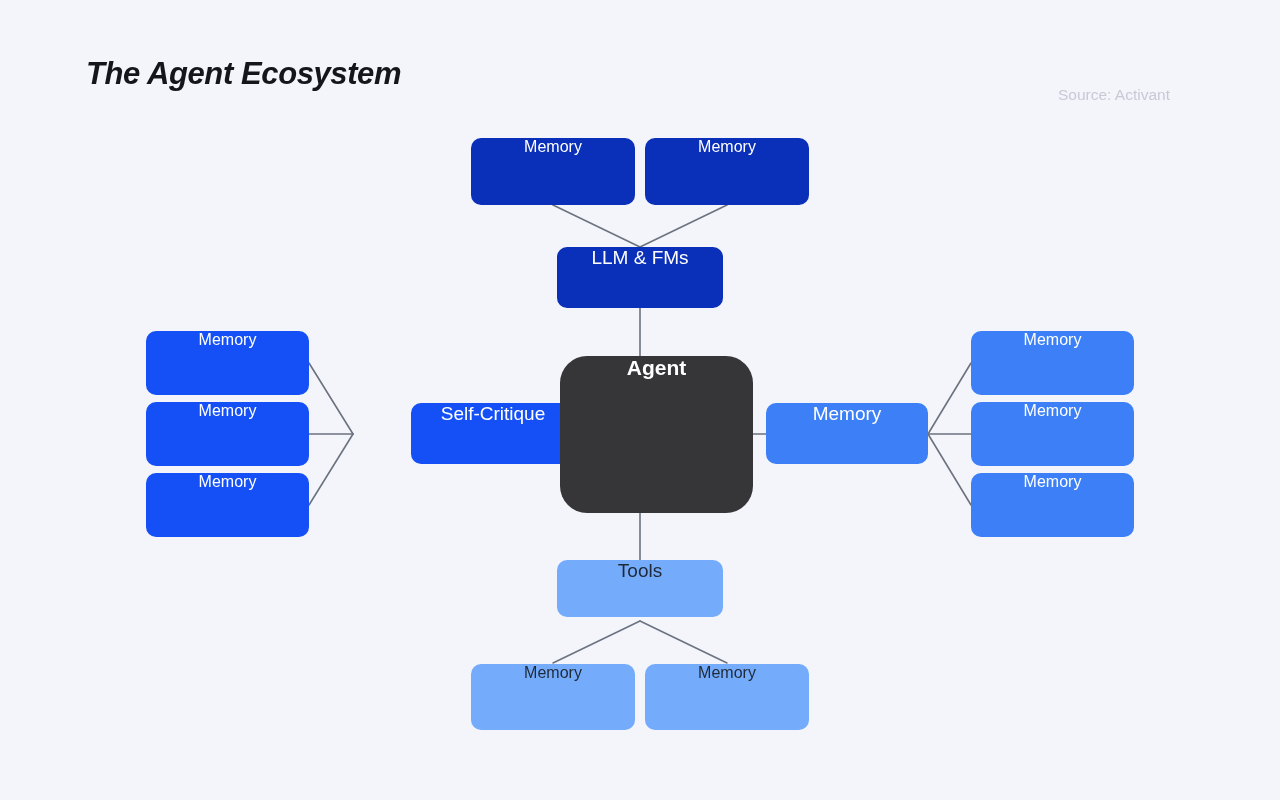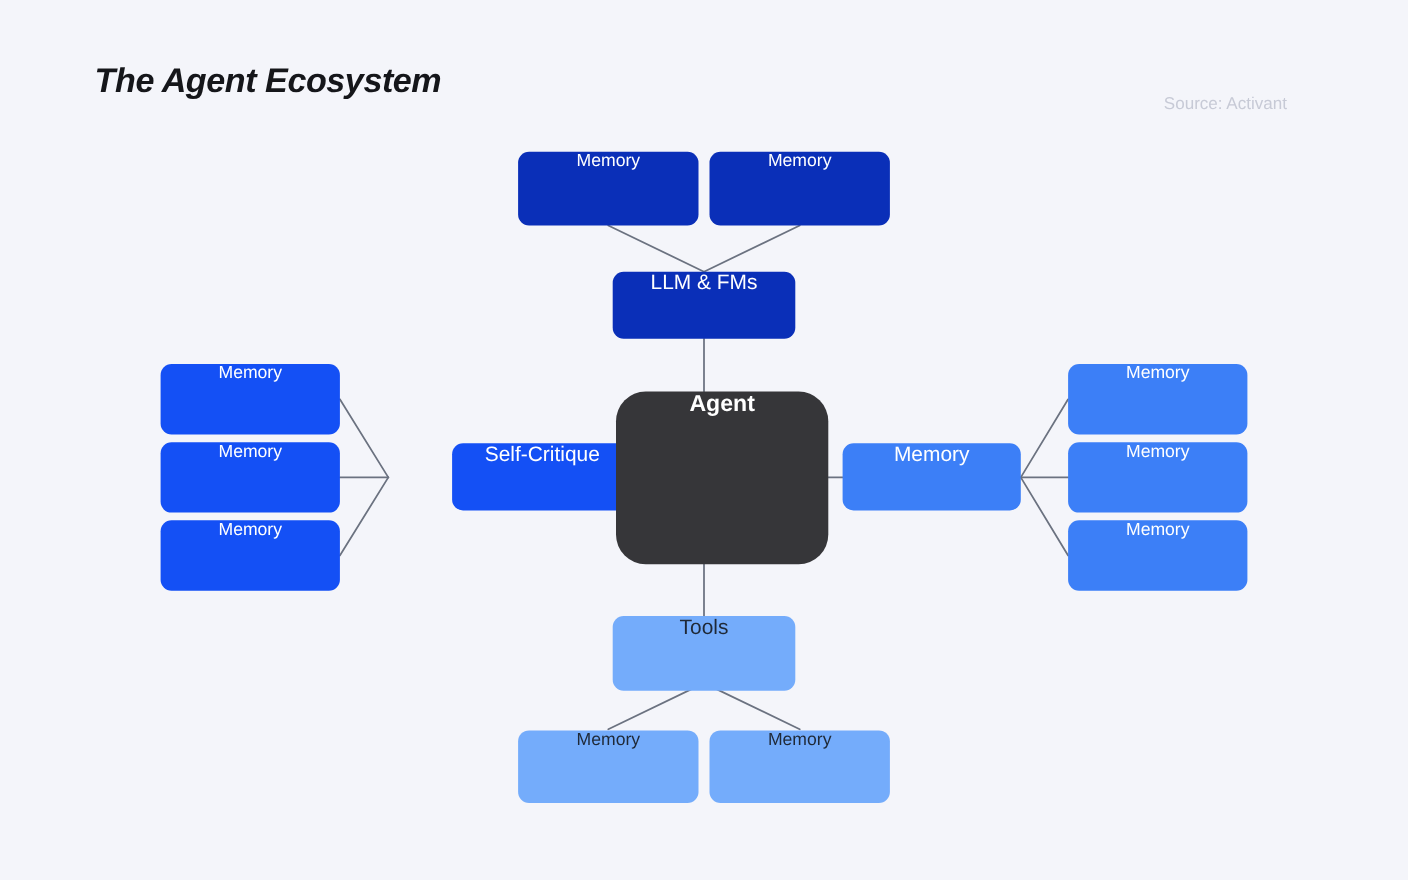--- a/index.html
+++ b/index.html
@@ -155,21 +155,21 @@
   </div>
 
   <div class="node tier-midblue lbl-regular" style="left:971px; top:402px; width:163px; height:64px;">
     <span>Memory</span>
   </div>
 
   <div class="node tier-midblue lbl-regular" style="left:971px; top:473px; width:163px; height:64px;">
     <span>Memory</span>
   </div>
 
-  <div class="node tier-lightblue lbl-bold" style="left:557px; top:560px; width:166px; height:68px;">
+  <div class="node tier-lightblue lbl-bold" style="left:557px; top:560px; width:166px; height:57px;">
     <span>Tools</span>
   </div>
 
   <div class="node tier-lightblue lbl-regular" style="left:471px; top:664px; width:164px; height:66px;">
     <span>Memory</span>
   </div>
 
   <div class="node tier-lightblue lbl-regular" style="left:645px; top:664px; width:164px; height:66px;">
     <span>Memory</span>
   </div>

